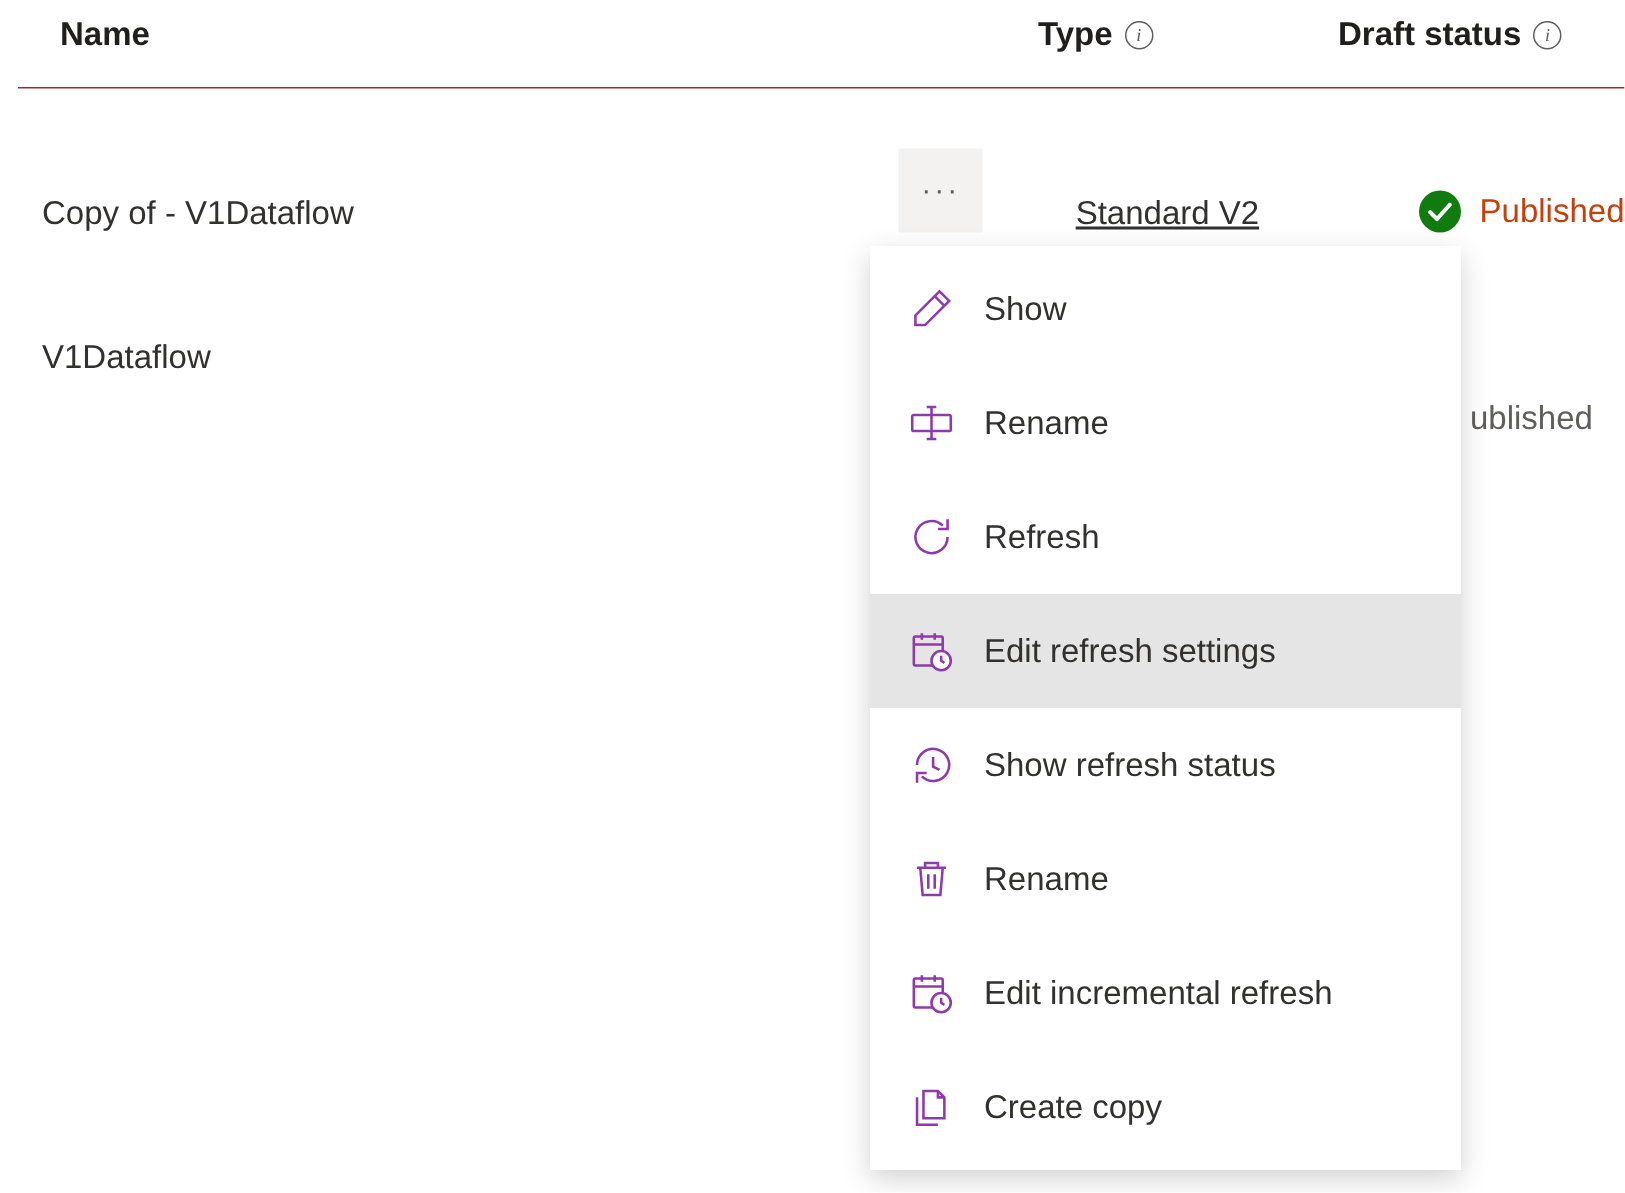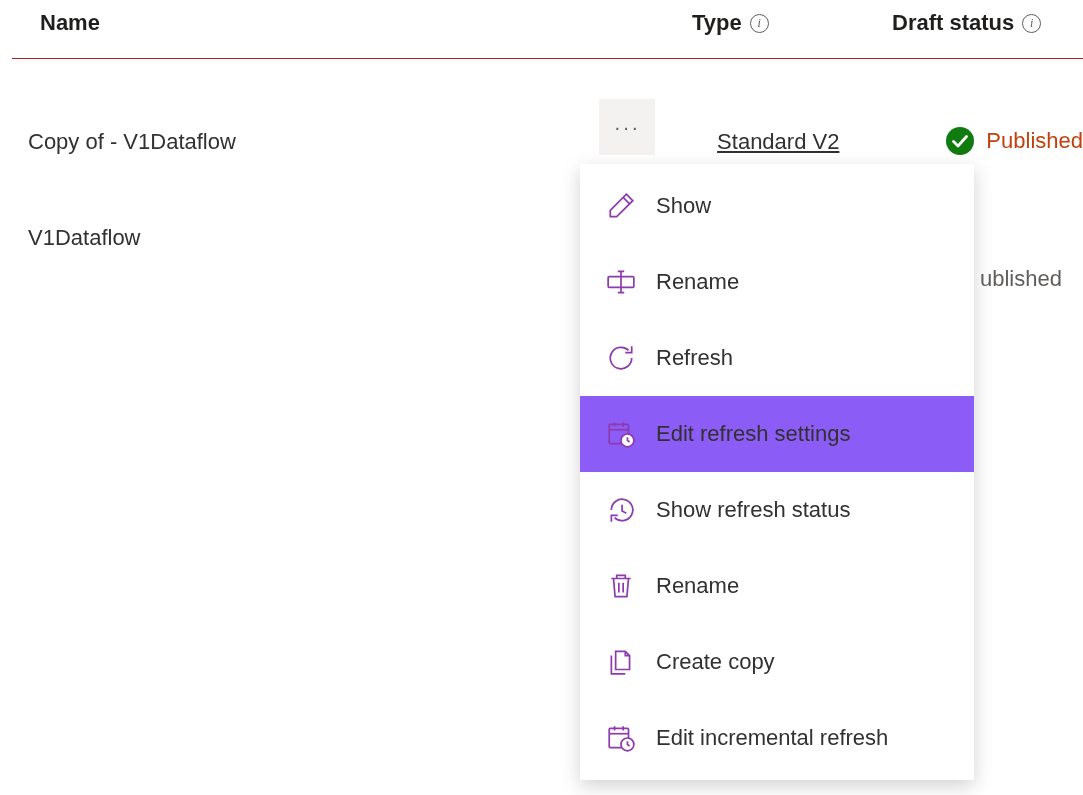--- a/index.html
+++ b/index.html
@@ -106,21 +106,21 @@
     .menu-item {
       display: flex;
       align-items: center;
       height: 76px;
       padding: 0 24px 0 26px;
       font-size: 22px;
       color: #323130;
       cursor: pointer;
       gap: 20px;
     }
-    .menu-item.hovered { background: #8b5cf6; }
+    .menu-item.hovered { background: #e5e5e5; }
     .menu-icon {
       width: 30px;
       height: 30px;
       display: flex;
       align-items: center;
       justify-content: center;
       flex-shrink: 0;
     }
     .menu-icon svg { stroke: #8e3aae; fill: none; stroke-width: 1.6; }
     .partial-text {
@@ -239,33 +239,33 @@
       <svg viewBox="0 0 28 28">
           <path d="M5 7h18 M10 7V4h8v3 M7 7l1.5 17h11L21 7 M12 11v9 M16 11v9"></path>
         </svg>
     </span>
     <span>Rename</span>
   </div>
 
   <div class="menu-item">
     <span class="menu-icon">
       <svg viewBox="0 0 28 28">
-          <path d="M9 4h9l4 4v13H9z M18 4v4h4 M5 8v17h13"></path>
-        </svg>
-    </span>
-    <span>Create copy</span>
-  </div>
-
-  <div class="menu-item">
-    <span class="menu-icon">
-      <svg viewBox="0 0 28 28">
           <rect x="3" y="5" width="18" height="18" rx="1"></rect>
           <line x1="3" y1="10" x2="21" y2="10"></line>
           <line x1="8" y1="3" x2="8" y2="7"></line>
           <line x1="16" y1="3" x2="16" y2="7"></line>
           <circle cx="20" cy="20" r="6" fill="#fff"></circle>
           <path d="M20 17v3l2 1.5"></path>
         </svg>
     </span>
     <span>Edit incremental refresh</span>
   </div>
 
+  <div class="menu-item">
+    <span class="menu-icon">
+      <svg viewBox="0 0 28 28">
+          <path d="M9 4h9l4 4v13H9z M18 4v4h4 M5 8v17h13"></path>
+        </svg>
+    </span>
+    <span>Create copy</span>
+  </div>
+
 </div>
 
 </body></html>

